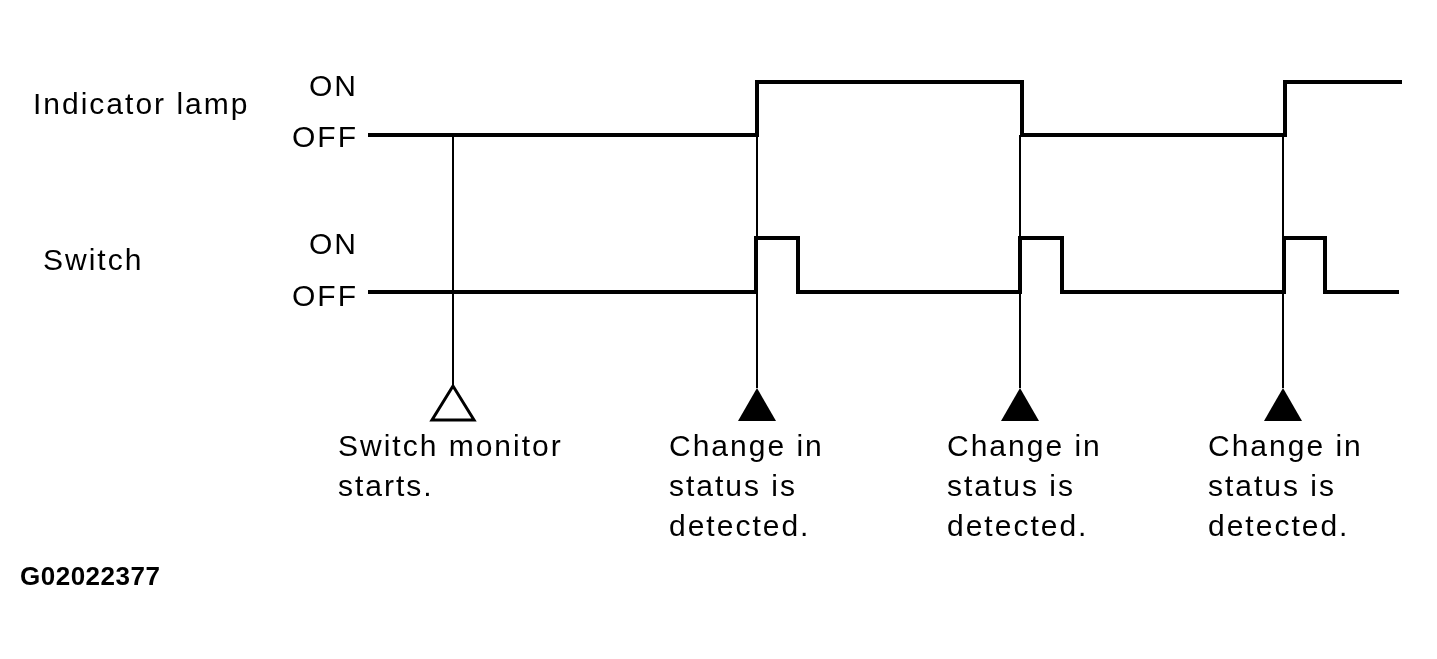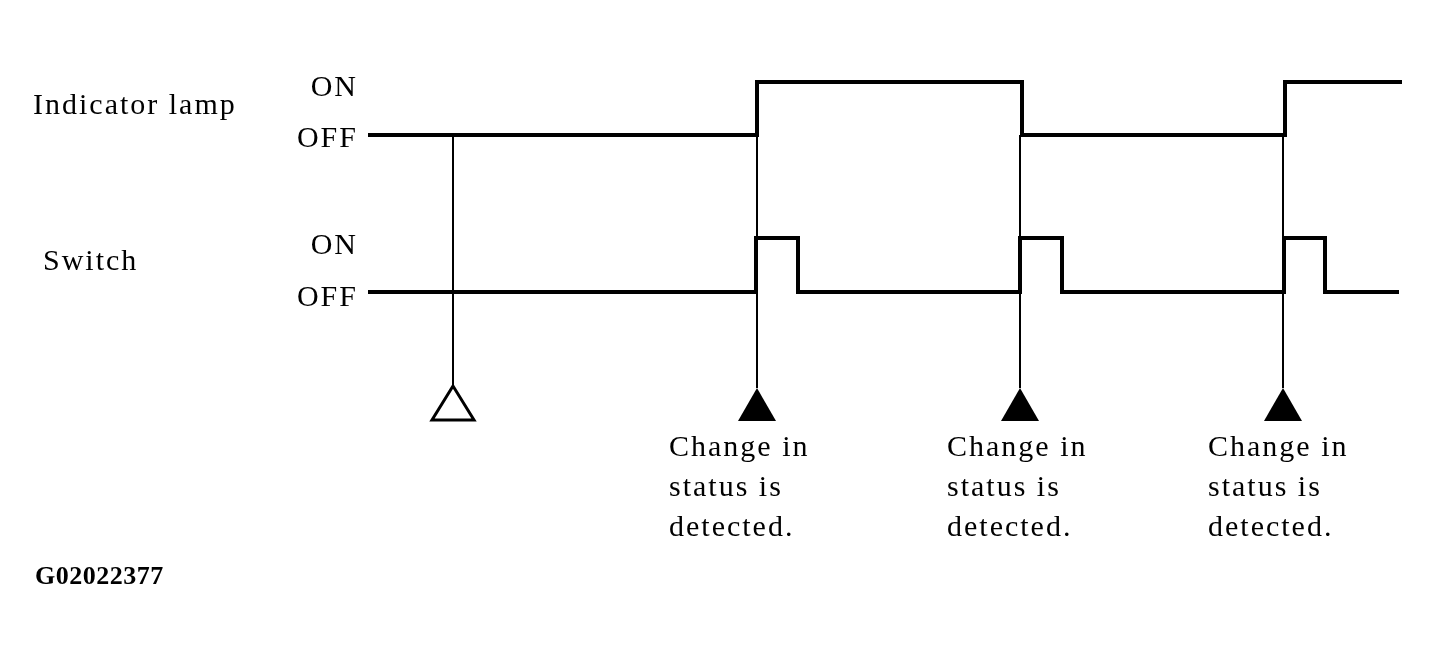--- a/index.html
+++ b/index.html
@@ -1,21 +1,21 @@
 <!DOCTYPE html>
 <html><head>
 <meta charset="utf-8">
 <style>
   html, body { margin: 0; padding: 0; background: #ffffff; }
   .stage {
     position: relative;
     width: 1437px;
     height: 659px;
     background: #ffffff;
-    font-family: Liberation Serif, serif;
+    font-family: Liberation Sans, sans-serif;
     color: #000000;
     overflow: hidden;
   }
   .stage svg { position: absolute; left: 0; top: 0; }
   .txt {
     position: absolute;
     font-size: 30px;
     line-height: 30px;
     letter-spacing: 2px;
     white-space: pre-line;
@@ -54,28 +54,30 @@
   <div class="txt name-label" style="left:43px; top:245px">Switch</div>
 
   <div class="txt state-label" style="left:278px; top:71px">ON</div>
 
   <div class="txt state-label" style="left:278px; top:122px">OFF</div>
 
   <div class="txt state-label" style="left:278px; top:229px">ON</div>
 
   <div class="txt state-label" style="left:278px; top:281px">OFF</div>
 
+  <div class="txt event-label" style="left: 338px;">Switch monitor
+starts.</div>
 
   <div class="txt event-label" style="left: 669px;">Change in
 status is
 detected.</div>
 
   <div class="txt event-label" style="left: 947px;">Change in
 status is
 detected.</div>
 
   <div class="txt event-label" style="left: 1208px;">Change in
 status is
 detected.</div>
 
-  <div class="txt figure-id" style="left:35px; top:563px">G02022377</div>
+  <div class="txt figure-id" style="left:20px; top:563px">G02022377</div>
 
 </div>
 
 </body></html>

